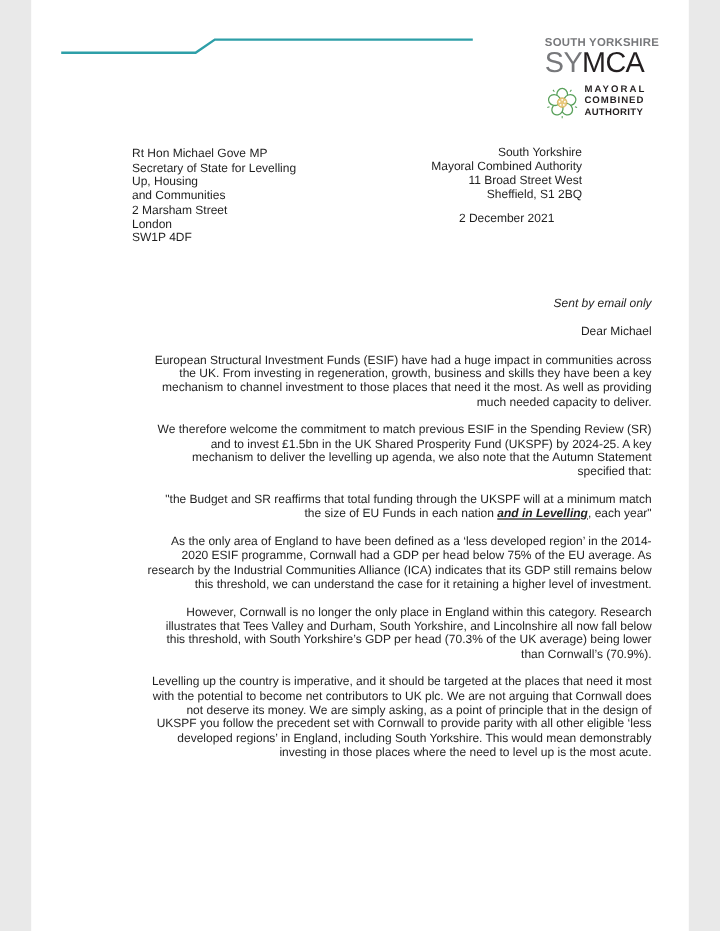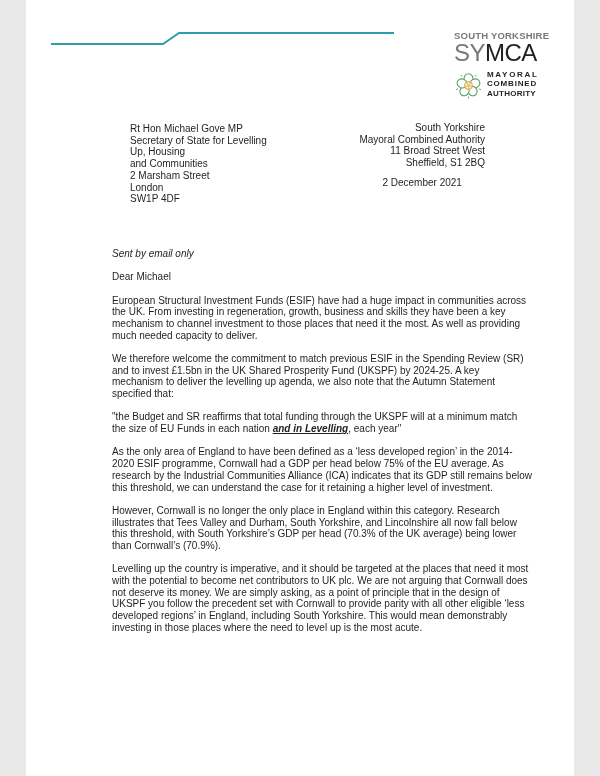--- a/index.html
+++ b/index.html
@@ -59,43 +59,44 @@
     line-height: 9.3px;
     color: #231F20;
   }
   .tagline .t0 { letter-spacing: 1.7px; }
   .tagline .t1 { letter-spacing: 0.8px; }
   .tagline .t2 { letter-spacing: 0.25px; }
 
   
   .addressee {
     position: absolute;
-    left: 104px;
+    left: 84px;
     top: 123px;
     font-size: 10px;
     line-height: 11.7px;
   }
   .sender {
     position: absolute;
     right: 89px;
     top: 122px;
     text-align: right;
     font-size: 10px;
     line-height: 11.7px;
   }
   .sender .date { margin-top: 8px; text-align: center; }
 
   
   .body-text {
     position: absolute;
-    left: 86px;
+    left: 96px;
     top: 248px;
     width: 421px;
     font-size: 10px;
     line-height: 11.7px;
+    text-align: right;
   }
   .body-text p { margin: 0 0 11.6px 0; }
   .sent { font-style: italic; }
   .heading { font-weight: bold; text-decoration: underline; }
   .emph { font-weight: bold; font-style: italic; text-decoration: underline; }
 </style>
 </head>
 <body>
 
 <div class="page">

